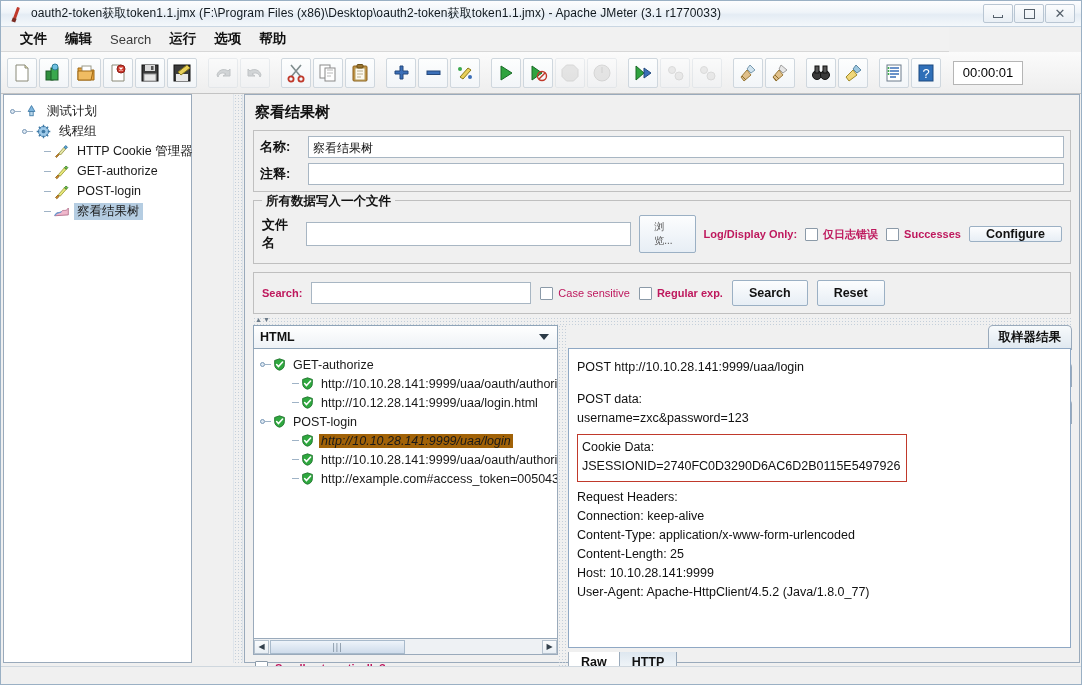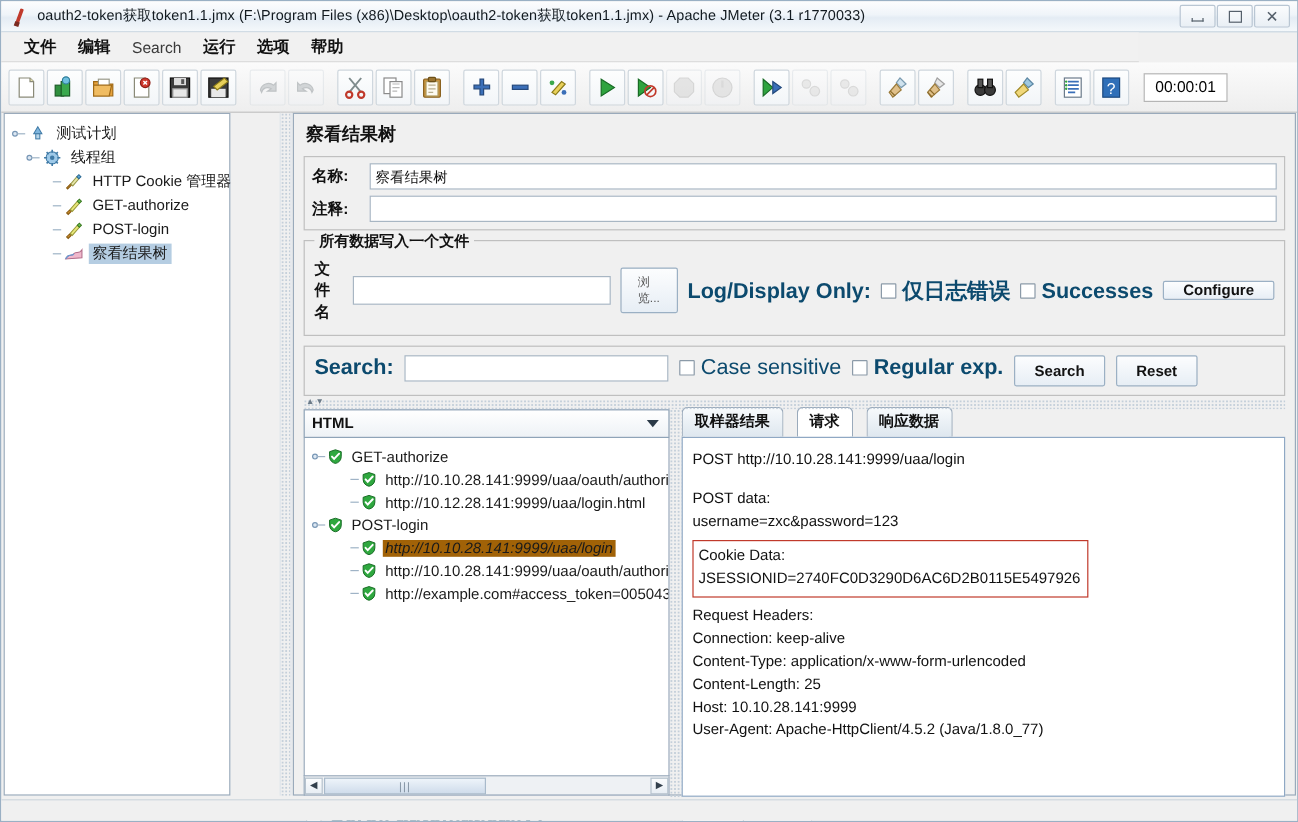--- a/index.html
+++ b/index.html
@@ -161,30 +161,30 @@
   .fileinput {
     width: 350px; height: 24px; border: 1px solid #a8b6c3; background:#fff;
   }
   .btn {
     border: 1px solid #9bb0c4; border-radius: 2px;
     background: linear-gradient(to bottom,#fcfdfe,#e7eef5);
     font-size: 12.5px; color: #111; padding: 4px 10px; font-weight:600;
     display:flex; align-items:center; justify-content:center;
   }
   .btn.small { font-size: 10px; color:#555; padding: 4px 14px; font-weight: 400;}
-  .lbltxt { font-size: 18px; font-weight: 600; color:#0c4a6e; white-space:nowrap;}
+  .lbltxt { font-size: 11px; font-weight: 600; color:#be185d; white-space:nowrap;}
   .cb {
     width: 13px; height: 13px; border: 1px solid #8b9aa8; background:#fff;
     display:inline-block; flex:none; border-radius:1px;
   }
   .cbwrap { display:flex; align-items:center; gap:5px; }
 
   .searchbox {
     margin-top: 8px; border: 1px solid #bfbfbf; background:#f0f0f0;
-    padding: 7px 8px; display: flex; align-items: flex-start; gap: 9px;
+    padding: 7px 8px; display: flex; align-items: center; gap: 9px;
   }
   .searchinput { width: 220px; height: 22px; border: 1px solid #a8b6c3; background:#fff; }
 
   .hsplit {
     height: 8px; margin-top: 3px;
     background-image: radial-gradient(#c4cfda 1px, transparent 1px);
     background-size: 3px 3px;
     position: relative;
   }
   .hsplit .arrows { position:absolute; left:2px; top:-1px; font-size:7px; color:#6b7a88; letter-spacing:1px;}
@@ -226,21 +226,21 @@
   }
   .hbar .thumb {
     height: 14px; width: 135px; margin: 0 1px;
     border: 1px solid #a8bacb; background: linear-gradient(to bottom,#eef4fa,#cfdceb);
     display:flex;align-items:center;justify-content:center;
   }
   .hbar .track { flex:1; }
   .hbar .grip { font-size: 9px; color:#7b8c9c; letter-spacing:1px;}
   .scrollrow { display:flex; align-items:center; gap:7px; padding: 6px 0 0 2px;}
 
-  .tabs { display: flex; align-items: flex-end; height: 23px; gap: 12px; }
+  .tabs { display: flex; align-items: flex-end; height: 23px; gap: 12px; flex-direction: column; }
   .tab {
     padding: 3px 10px 4px 10px; font-size: 12.5px; font-weight: 600; color:#111;
     border: 1px solid #9aaabb; border-bottom: none;
     border-radius: 5px 5px 0 0;
     background: linear-gradient(to bottom,#f7fafc,#dee7ef);
     margin-right: -1px;
   }
   .tab.active { background: #ffffff; }
   .detailbox {
     flex: 1; border: 1px solid #8fa8c4; background: #ffffff;

